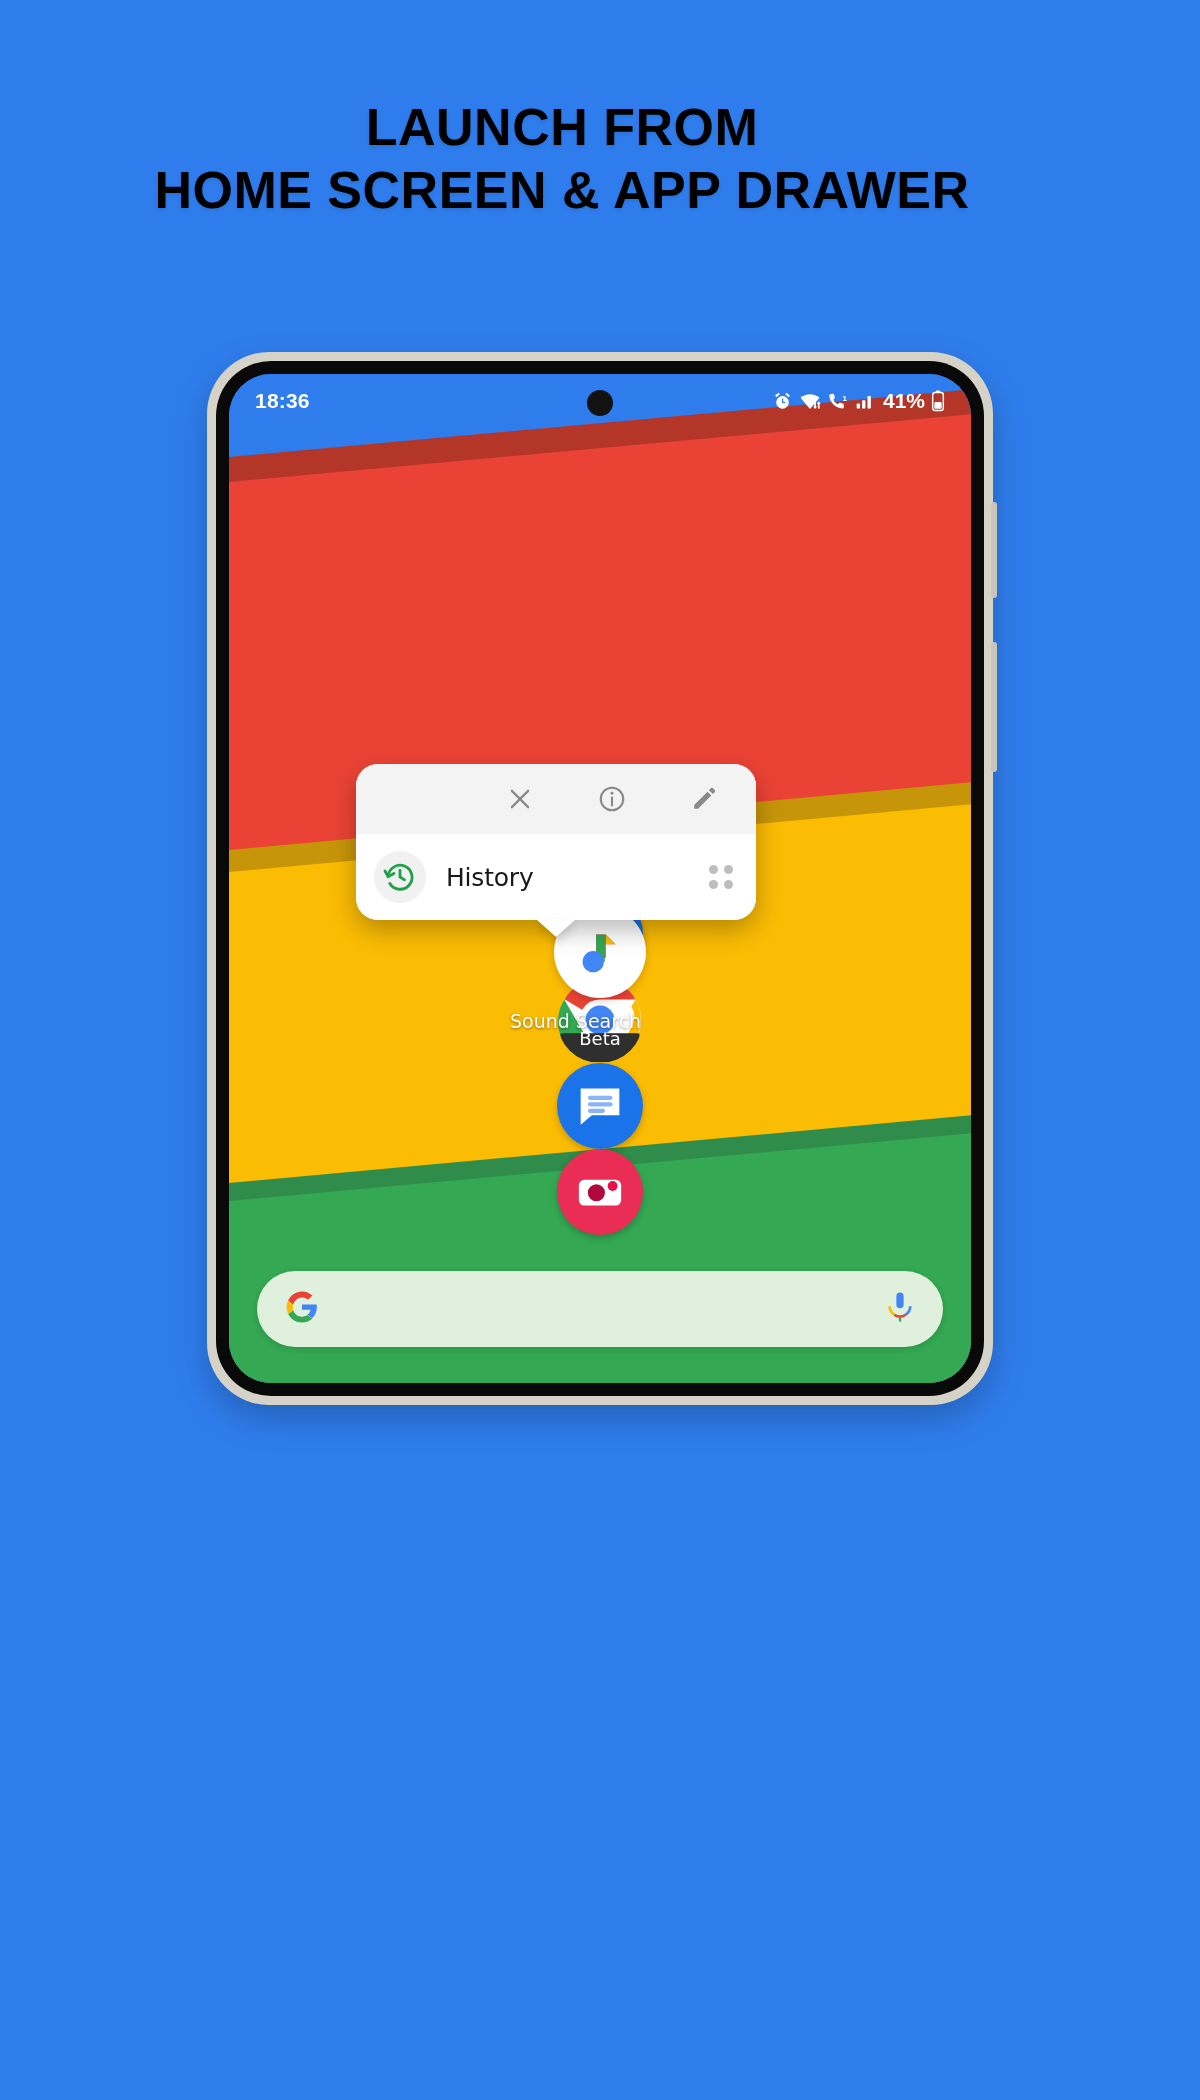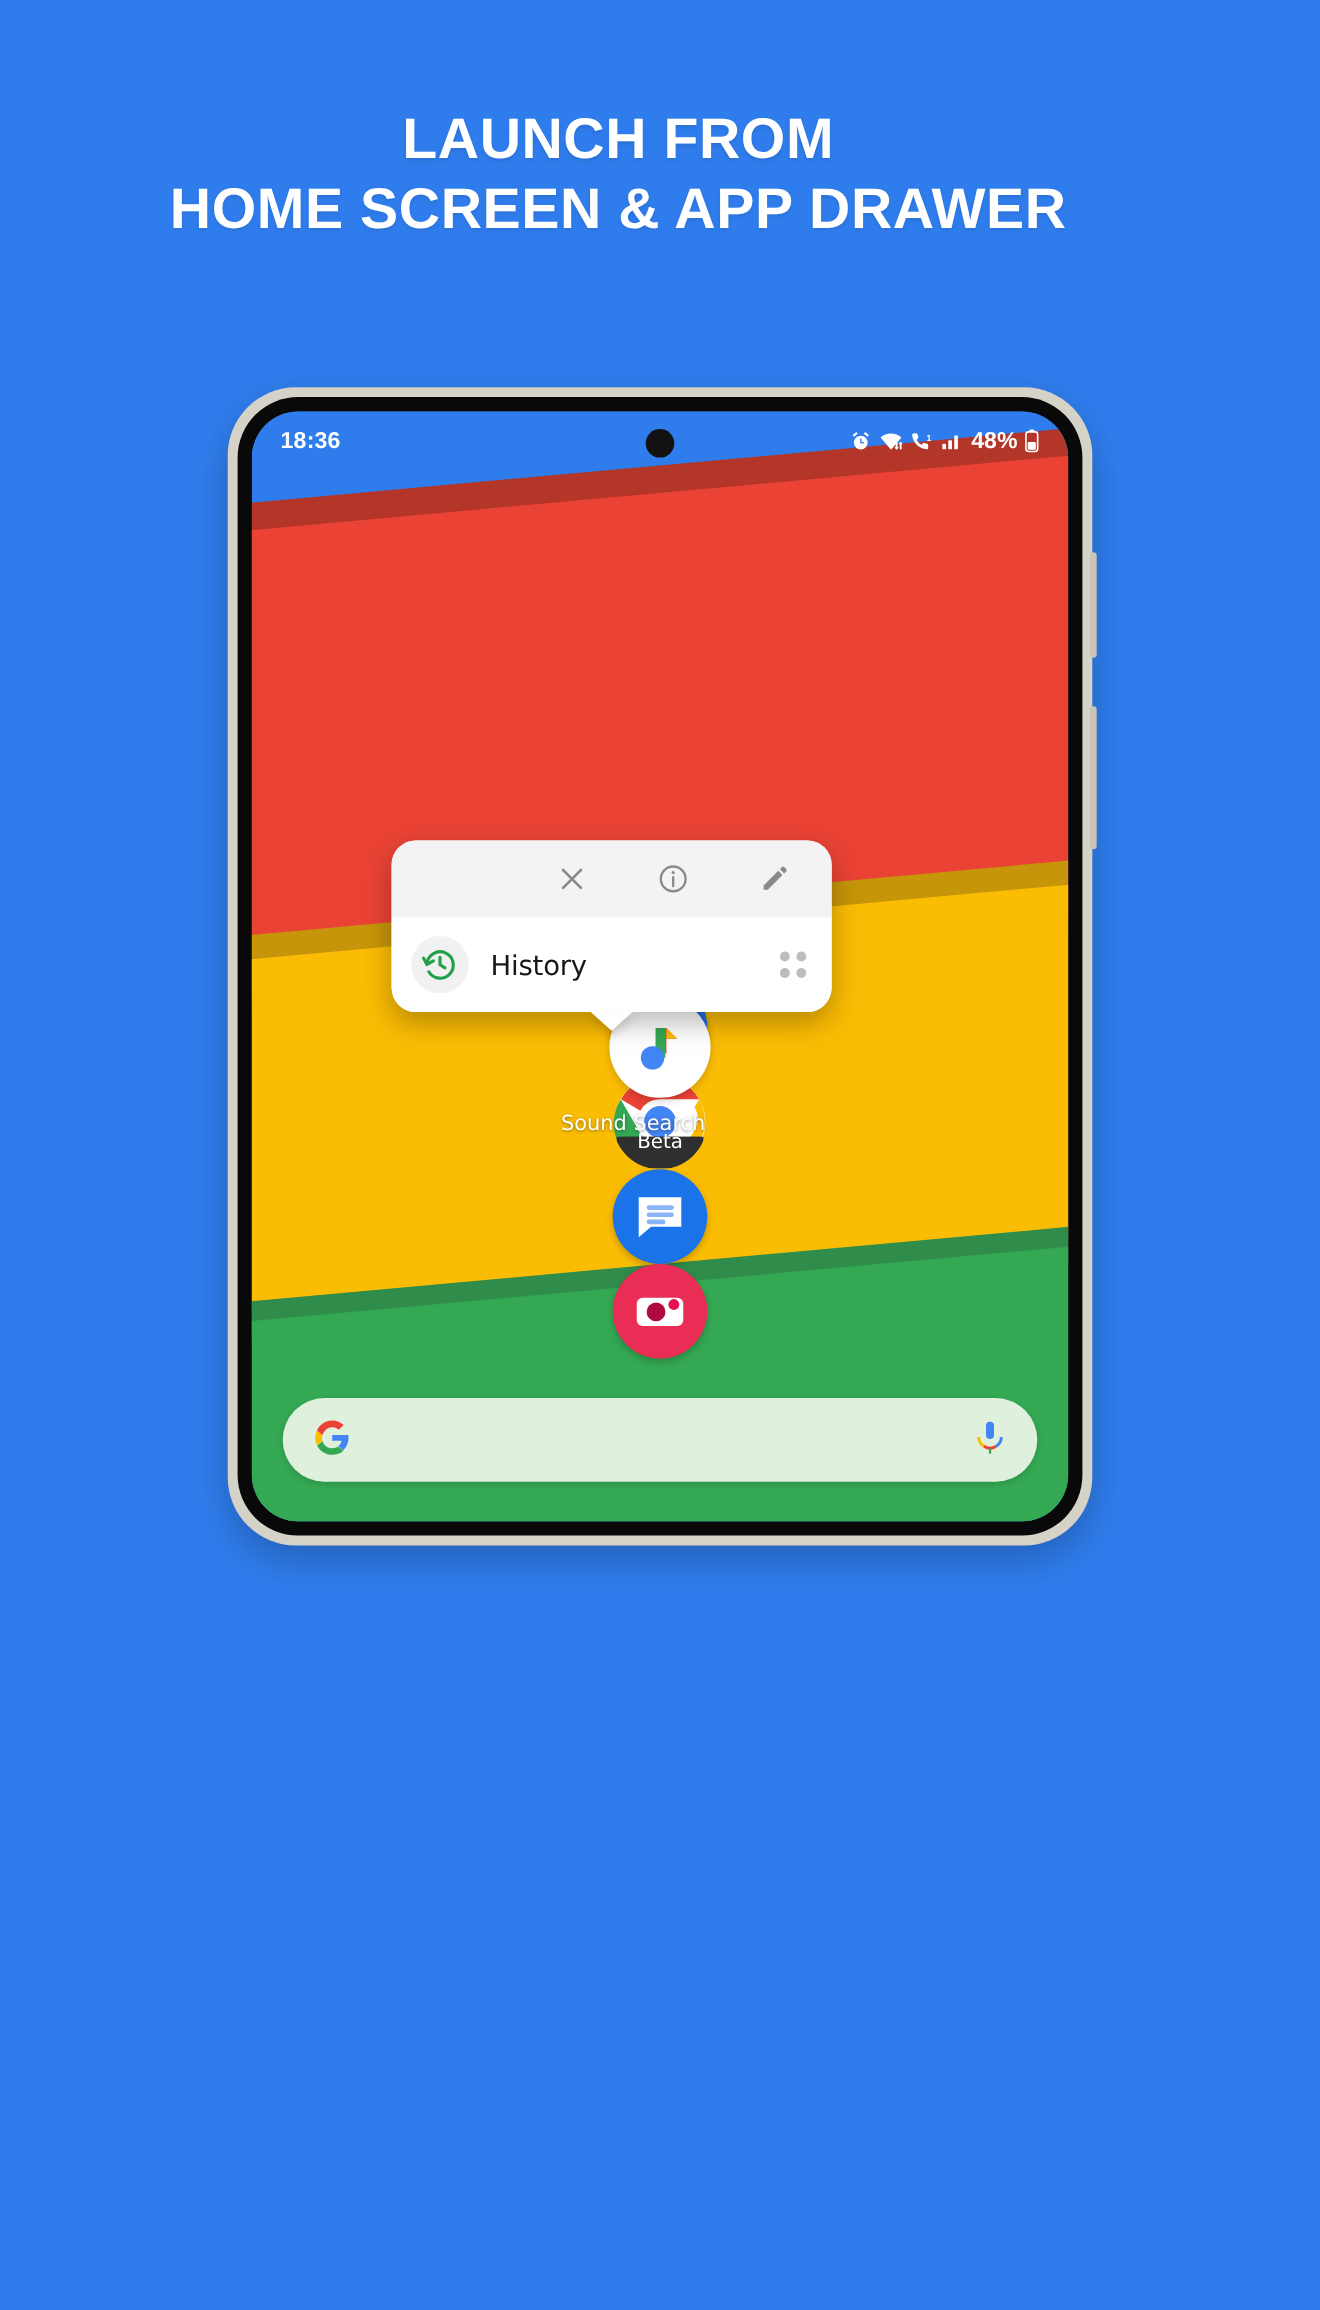--- a/index.html
+++ b/index.html
@@ -13,21 +13,21 @@
     position: relative;
   }
 
   
   .promo-heading {
     position: absolute;
     top: 96px;
     left: 0;
     width: 1124px;
     text-align: center;
-    color: #ffffff;
+    color: #000000;
     font-weight: bold;
     font-size: 52px;
     line-height: 1.22;
     letter-spacing: 0.5px;
     text-shadow: 0 2px 4px rgba(0,0,0,0.10);
   }
   .promo-heading .line { display: block; white-space: nowrap; }
   .promo-heading .line2 { font-size: 52px; }
 
   
@@ -360,21 +360,21 @@
             <text x="17" y="11" font-size="9" fill="#fff" font-family="Liberation Sans, sans-serif">1</text>
           </svg>
         </span>
         <span>
           <svg width="20" height="20" viewBox="0 0 24 24" fill="#fff">
             <rect x="2" y="15" width="4" height="6" rx="1"></rect>
             <rect x="8.5" y="11" width="4" height="10" rx="1"></rect>
             <rect x="15" y="6" width="4" height="15" rx="1"></rect>
           </svg>
         </span>
-        <span class="battery-pct">48%</span>
+        <span class="battery-pct">41%</span>
         <span>
           <svg width="14" height="22" viewBox="0 0 14 24" fill="none">
             <rect x="1.2" y="2.8" width="11.6" height="19.5" rx="2.6" stroke="#fff" stroke-width="1.6"></rect>
             <rect x="4.6" y="0.6" width="4.8" height="2.4" rx="1" fill="#fff"></rect>
             <rect x="3" y="13" width="8" height="7.5" rx="1.2" fill="#fff"></rect>
           </svg>
         </span>
       </div>
     </div>
 

